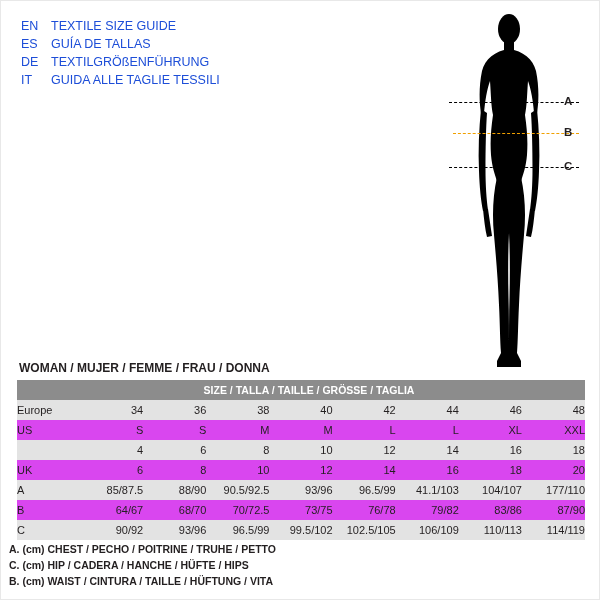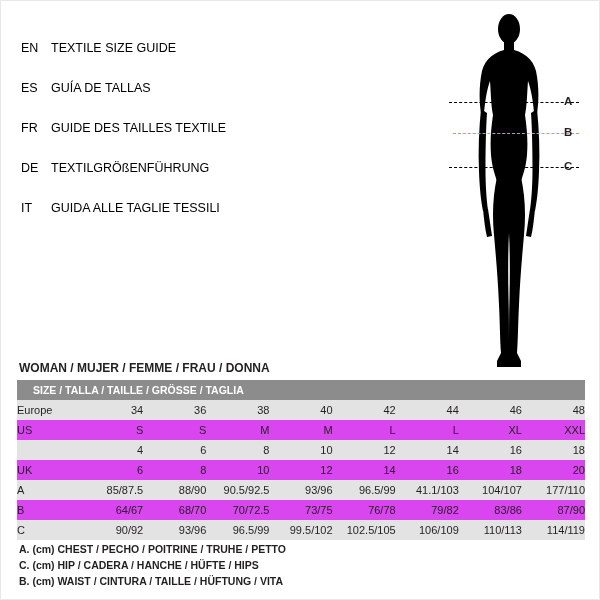--- a/index.html
+++ b/index.html
@@ -28,22 +28,21 @@
     left: 20px;
     top: 16px;
     width: 320px;
   }
   .lang-row {
     display: flex;
     align-items: baseline;
     height: 18px;
     line-height: 18px;
     font-size: 12.5px;
-    color: #000000;
-    margin-top: 22px;
+    color: #1d4ed8;
   }
   .lang-code {
     width: 30px;
     flex: 0 0 30px;
     font-size: 12.5px;
   }
   .lang-text {
     font-size: 12.5px;
     white-space: nowrap;
   }
@@ -96,36 +95,36 @@
   table.size-table td {
     padding: 2px 0;
     height: 16px;
     color: #231f20;
   }
   tr.header-row td {
     background: #8c8c8c;
     color: #ffffff;
     font-weight: bold;
     font-size: 10.5px;
-    text-align: left;
+    text-align: center;
     padding-left: 16px;
   }
   tr.shade td { background: #e3e3e3; margin-left: 8px; }
   tr.plain td { background: #d946ef; }
   td.label-col {
     text-align: left;
     padding-left: 6px;
     width: 86px;
   }
   td.val { text-align: right; }
 
   
   .notes {
     position: absolute;
-    left: 18px;
+    left: 8px;
     top: 540px;
     width: 560px;
   }
   .note {
     font-size: 10.5px;
     font-weight: bold;
     color: #231f20;
     line-height: 16px;
     white-space: nowrap;
   }
@@ -136,24 +135,20 @@
 <div class="page">
 
   <div class="lang-block">
     <div class="lang-row">
       <span class="lang-code">EN</span>
       <span class="lang-text">TEXTILE SIZE GUIDE</span>
     </div>
     <div class="lang-row">
       <span class="lang-code">ES</span>
       <span class="lang-text">GUÍA DE TALLAS</span>
-    </div>
-    <div class="lang-row">
-      <span class="lang-code">FR</span>
-      <span class="lang-text">GUIDE DES TAILLES TEXTILE</span>
     </div>
     <div class="lang-row">
       <span class="lang-code">DE</span>
       <span class="lang-text">TEXTILGRÖßENFÜHRUNG</span>
     </div>
     <div class="lang-row">
       <span class="lang-code">IT</span>
       <span class="lang-text">GUIDA ALLE TAGLIE TESSILI</span>
     </div>
   </div>

